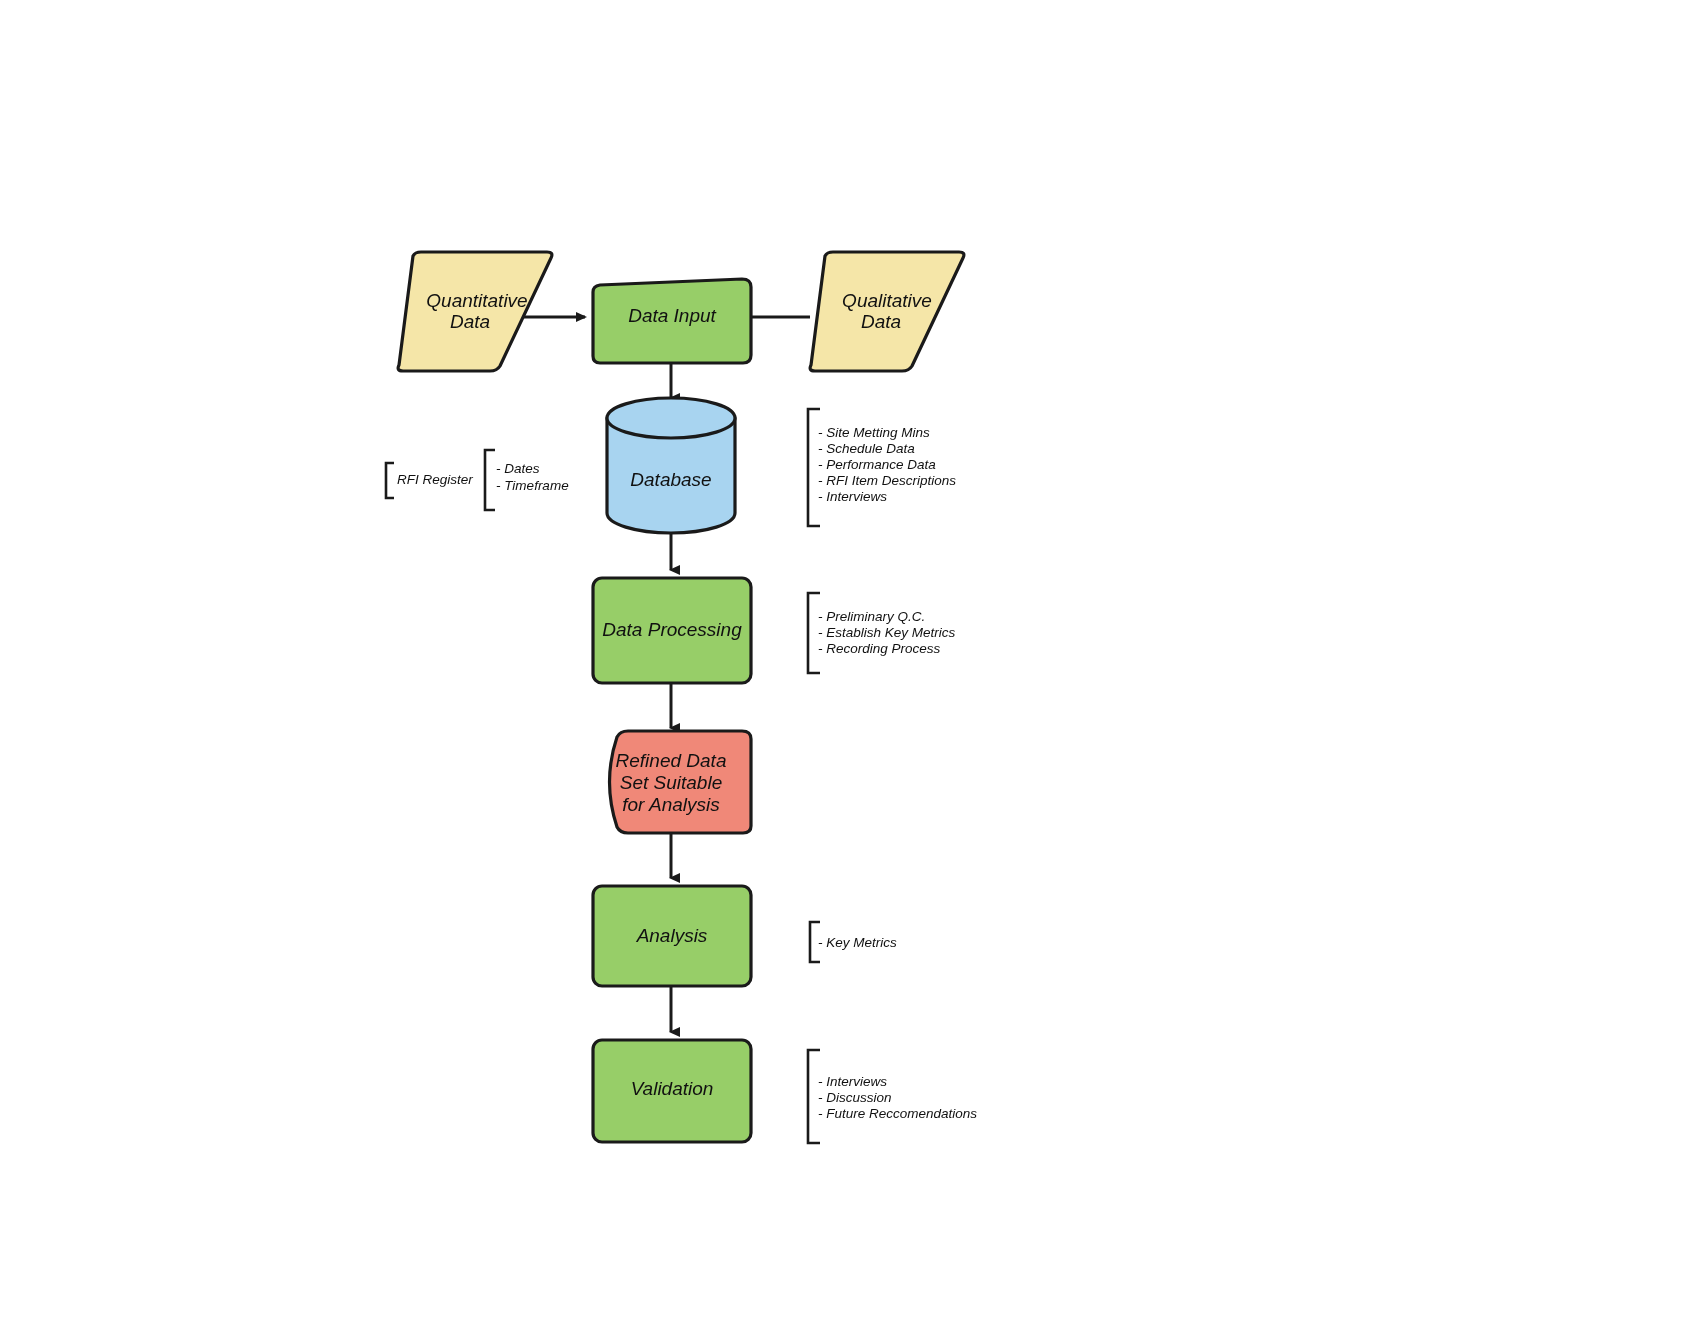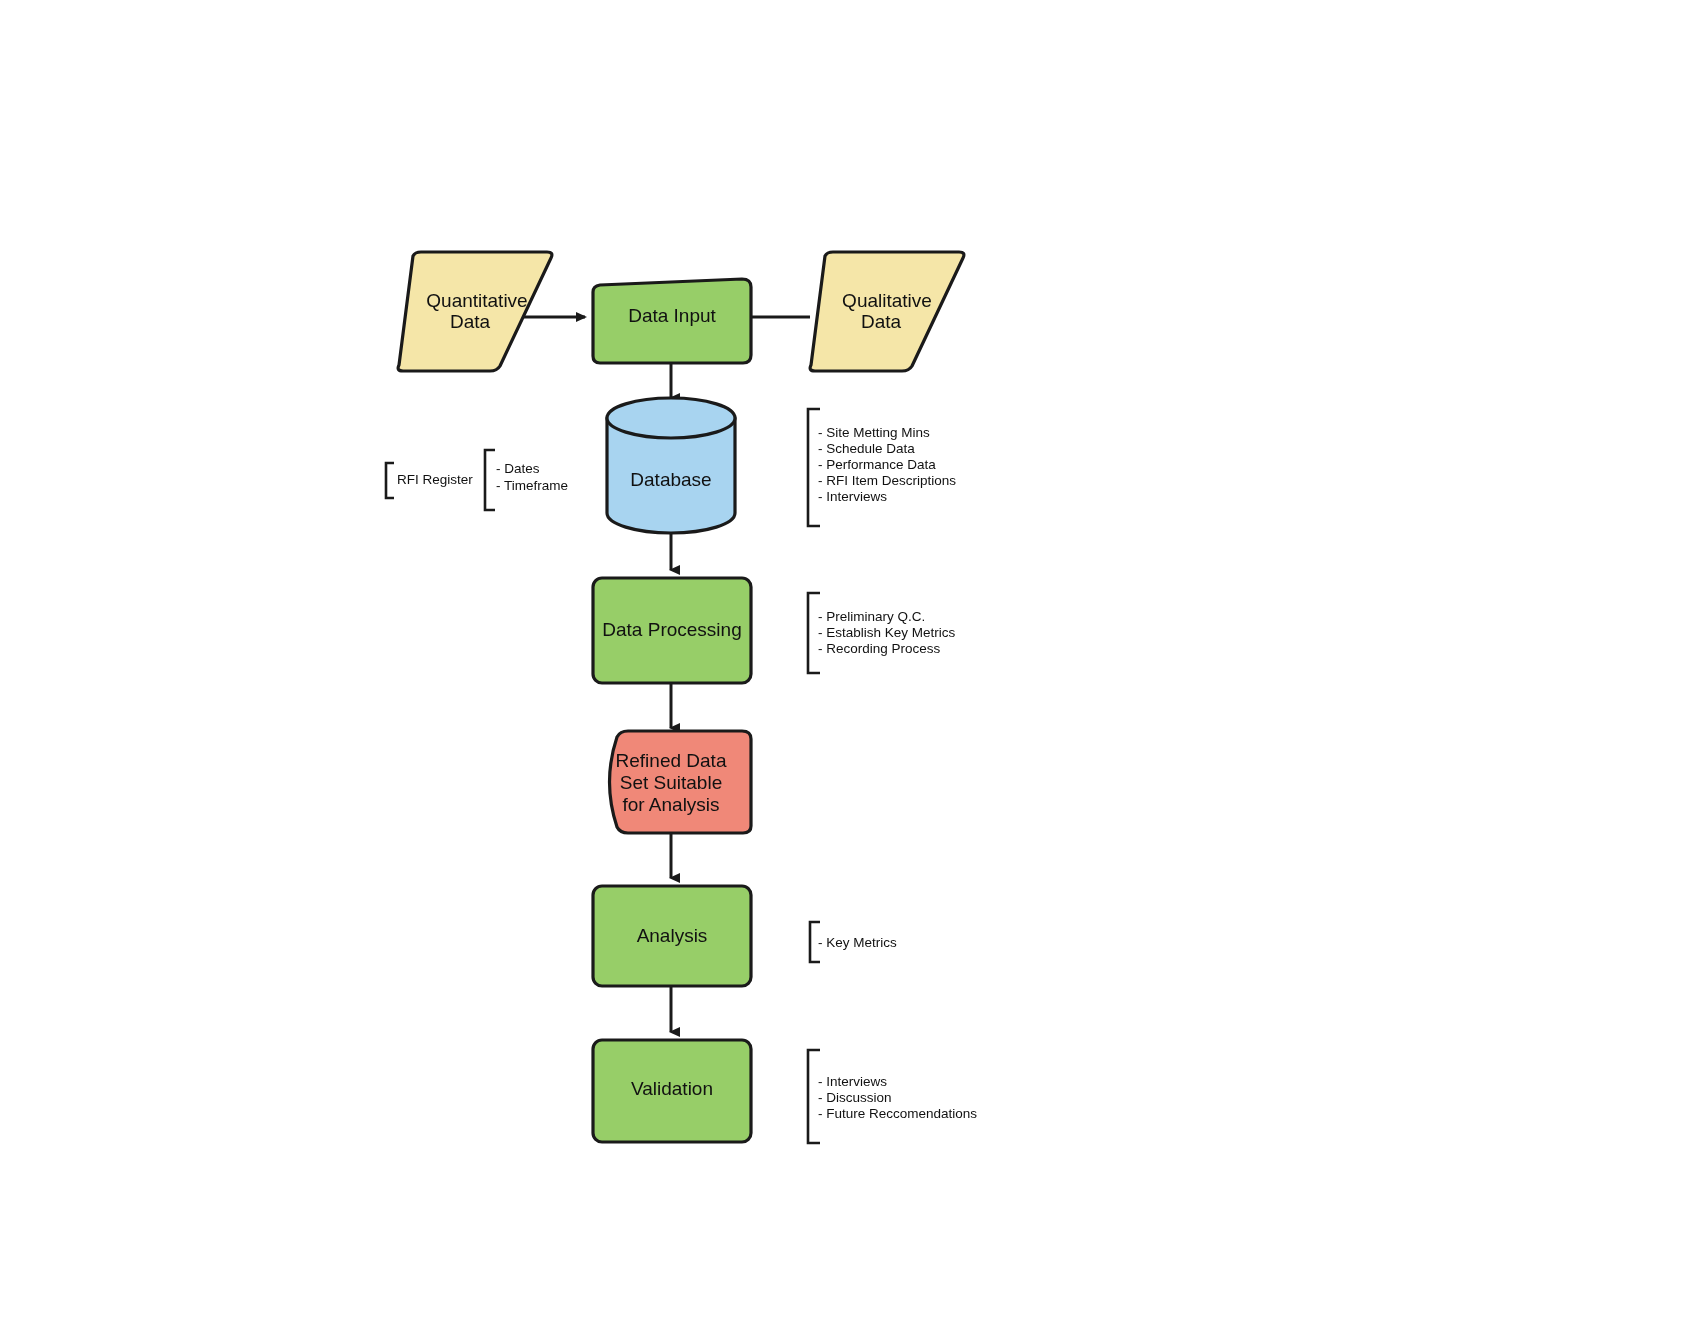--- a/index.html
+++ b/index.html
@@ -12,20 +12,21 @@
     height: 1320px;
     font-family: "Liberation Sans", sans-serif;
     overflow: hidden;
     position: relative;
   }
   #canvas {
     position: absolute;
     left: 0; top: 0;
     width: 1708px;
     height: 1320px;
+    font-style: italic;
   }
   svg#flow {
     position: absolute;
     left: 0; top: 0;
     width: 1708px;
     height: 1320px;
     display: block;
   }
   .node-label {
     font-family: "Liberation Sans", sans-serif;

